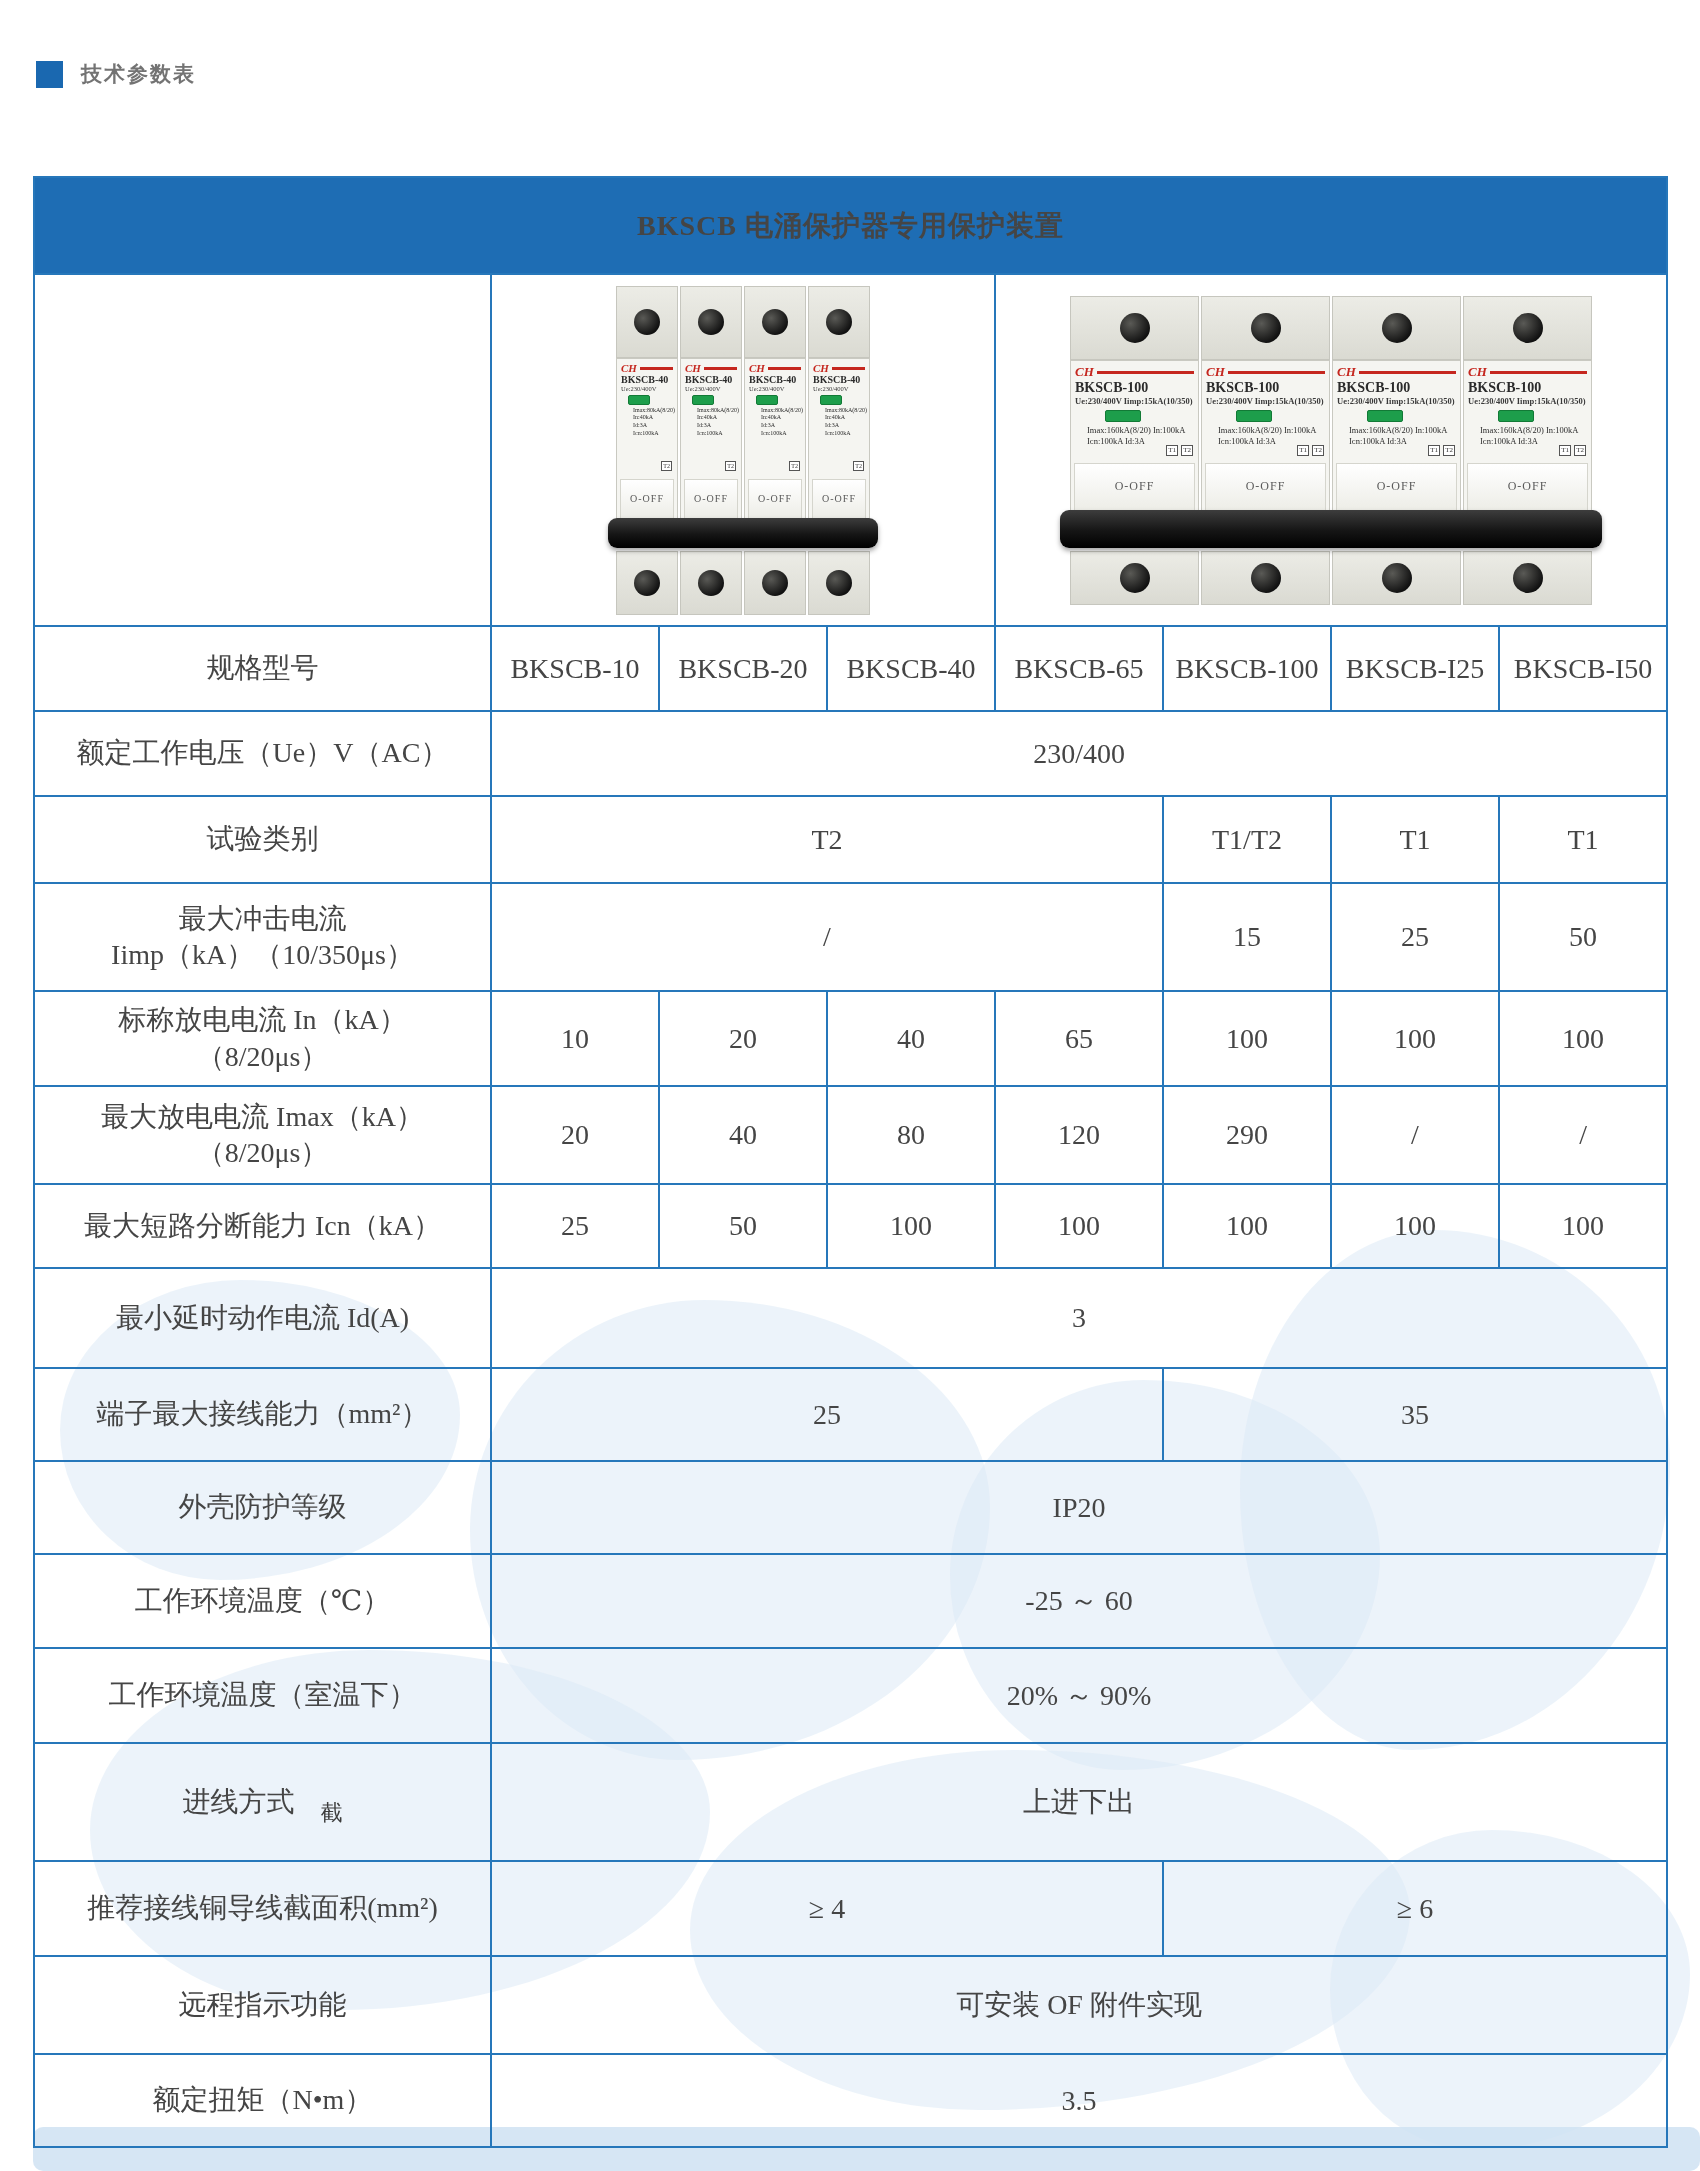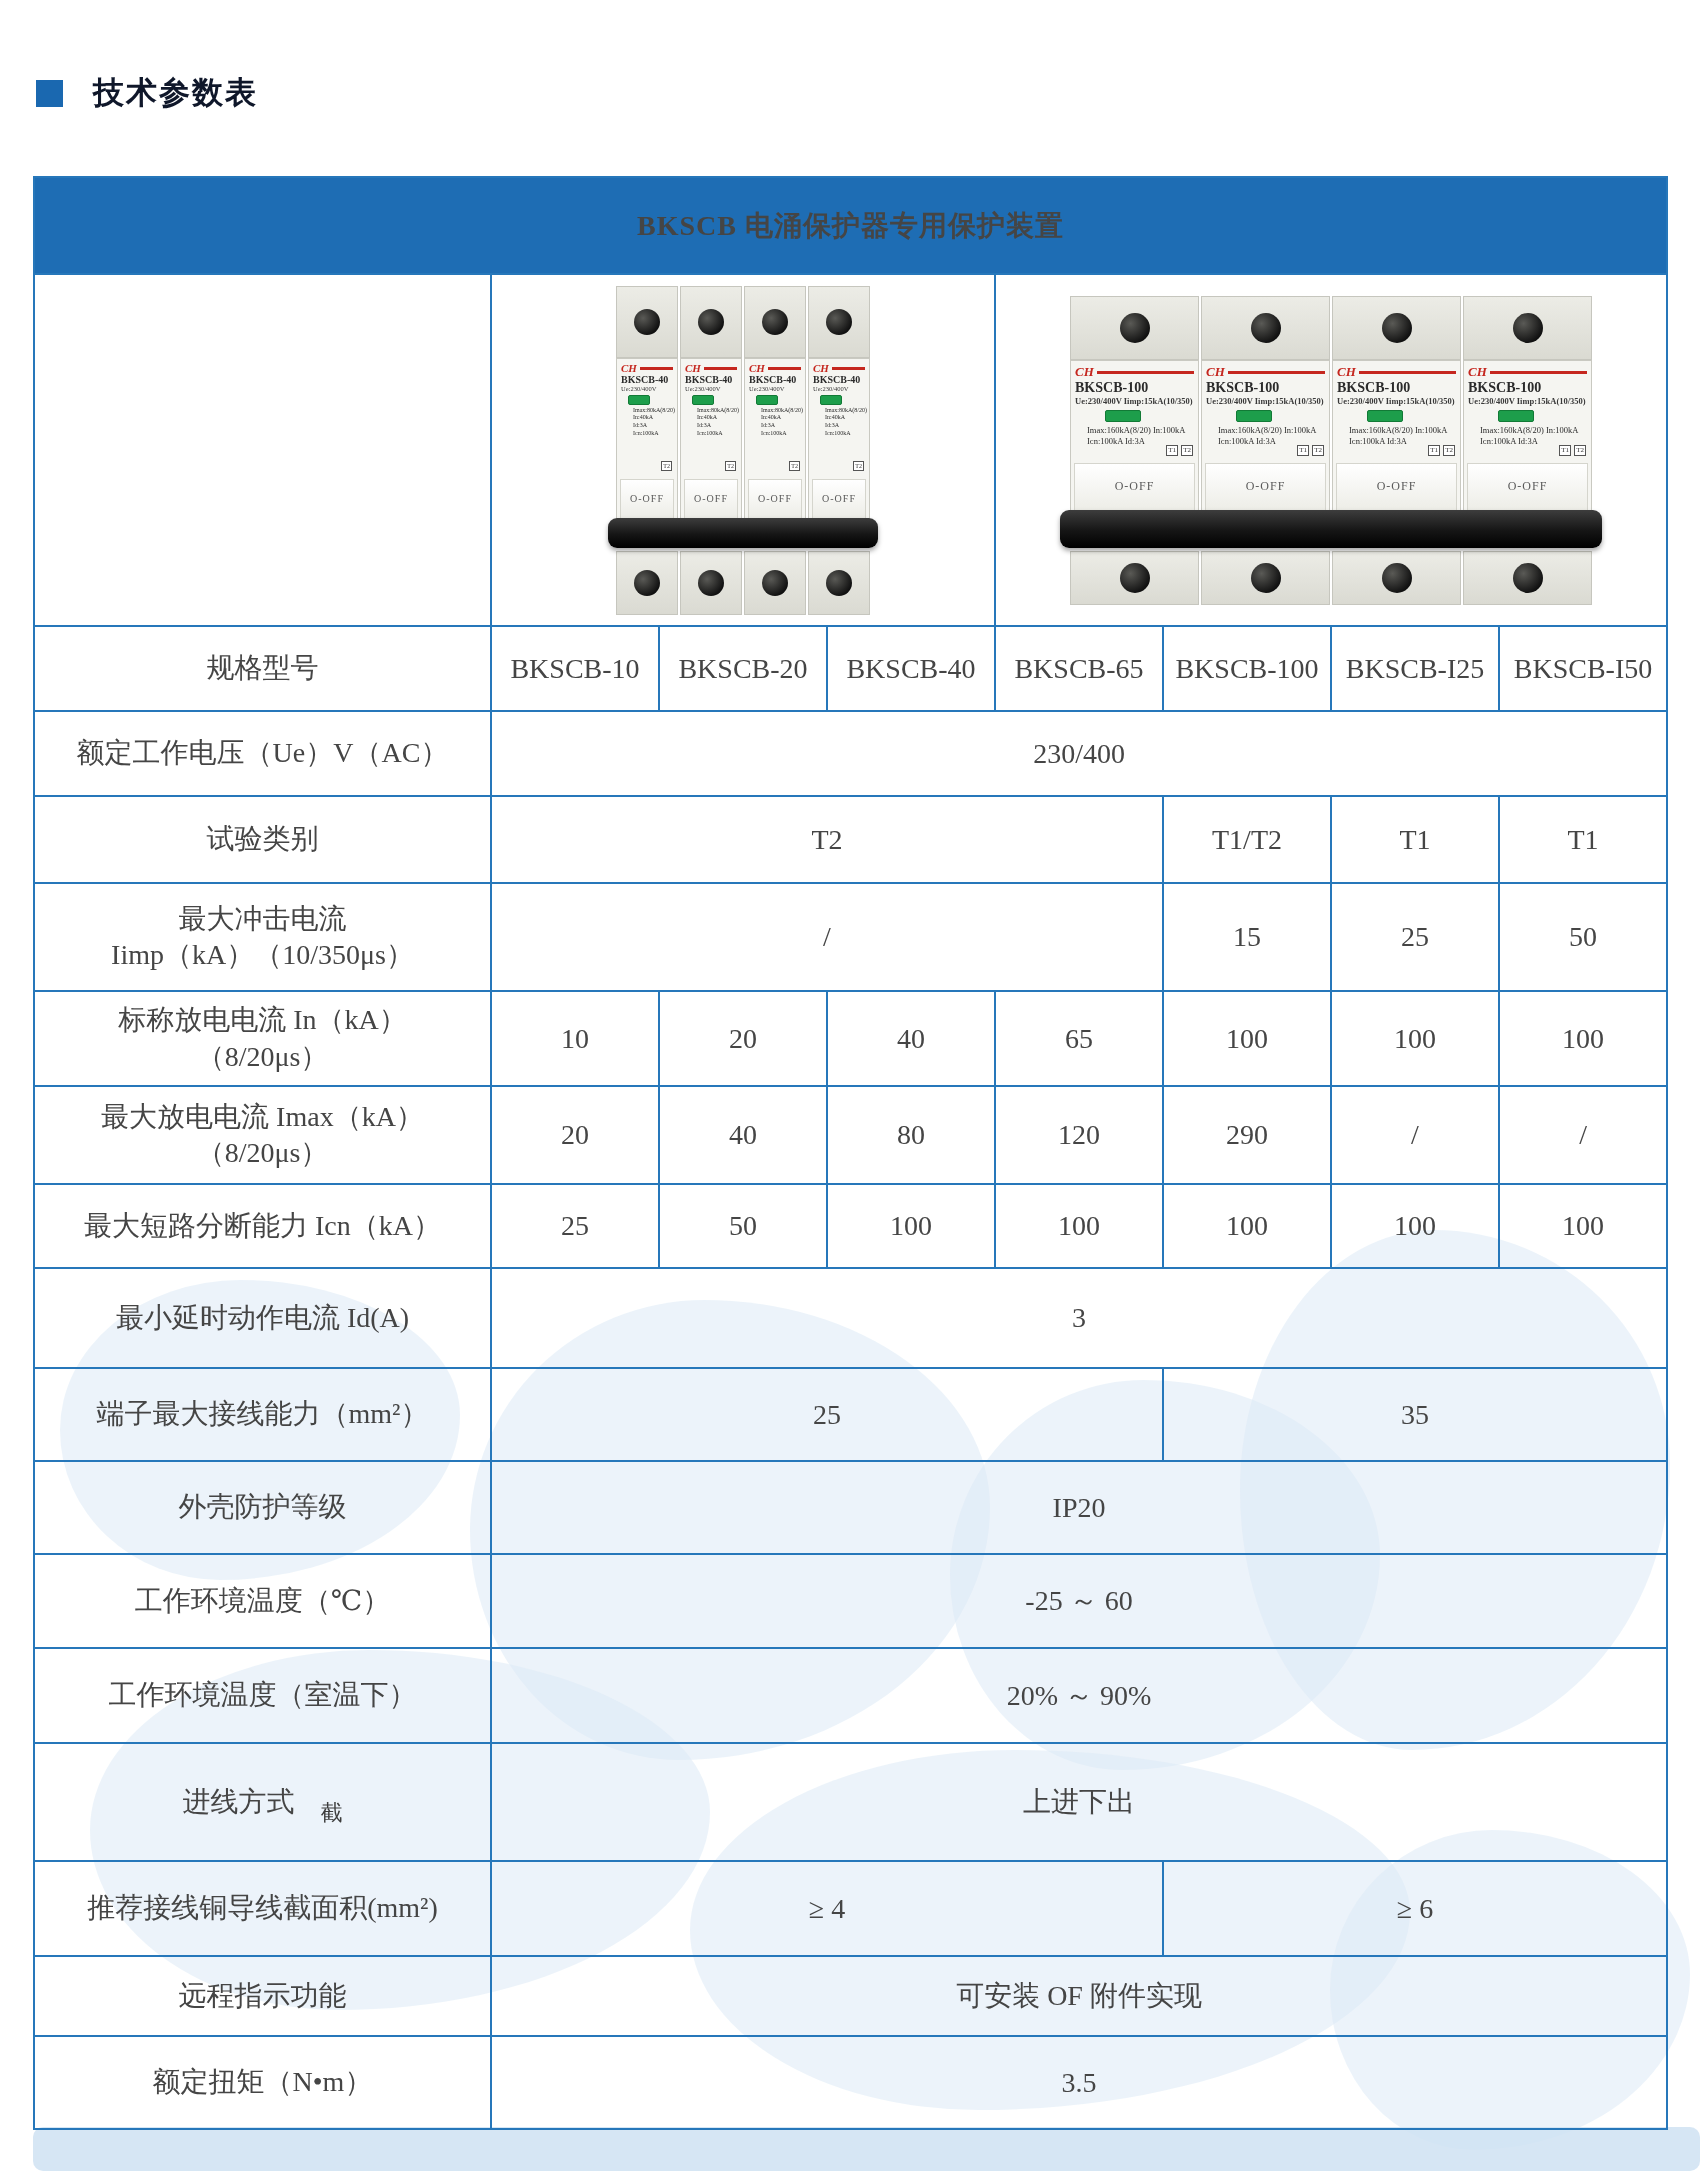--- a/index.html
+++ b/index.html
@@ -7,21 +7,21 @@
   .page{position:relative;width:1700px;height:2171px;background:#ffffff;overflow:hidden;}
 
   
   .watermark{position:absolute;inset:0;z-index:0;pointer-events:none;}
   .blob{position:absolute;background:#dceaf6;opacity:.55;border-radius:45% 55% 60% 40% / 50% 45% 55% 50%;}
   .blob.band{border-radius:10px;opacity:.85;background:#cfe2f2;}
 
   
   .heading{position:absolute;top:60px;left:36px;display:flex;align-items:center;gap:18px;z-index:2;}
   .heading .sq{width:27px;height:27px;background:#1a68b0;}
-  .heading h1{margin:12px;font-size:31px;font-weight:bold;color:#0f172a;letter-spacing:2px;}
+  .heading h1{margin:0;font-size:21px;font-weight:bold;color:#737373;letter-spacing:2px;}
 
   
   table.spec{position:absolute;left:33px;top:176px;width:1635px;border-collapse:collapse;table-layout:fixed;z-index:1;}
   table.spec td{border:2px solid #2677ba;text-align:center;vertical-align:middle;
     font-family:"Liberation Serif","DejaVu Serif",serif;font-size:28px;color:#454545;padding:2px 6px;}
   td.thead{background:#1e6db4;color:#ffffff;font-family:"Liberation Sans","DejaVu Sans",sans-serif;
     font-size:30px;font-weight:bold;letter-spacing:1px;}
   td.lbl{white-space:pre-line;font-size:27px;line-height:1.3;color:#404040;}
   td.imgcell{background:#ffffff;}
   .stray{font-size:22px;color:#3c3c3c;position:relative;top:9px;margin-left:26px;display:inline-block;}
@@ -443,21 +443,21 @@
       <td class="lbl"><span>进线方式</span><span class="stray">截</span></td>
       <td colspan="7">上进下出</td>
     </tr>
 
     <tr style="height:95px">
       <td class="lbl">推荐接线铜导线截面积(mm²)</td>
       <td colspan="4">≥ 4</td>
       <td colspan="3">≥ 6</td>
     </tr>
 
-    <tr style="height:80px">
+    <tr style="height:98px">
       <td class="lbl">远程指示功能</td>
       <td colspan="7">可安装 OF 附件实现</td>
     </tr>
 
     <tr style="height:93px">
       <td class="lbl">额定扭矩（N•m）</td>
       <td colspan="7">3.5</td>
     </tr>
   </tbody>
     </table>

